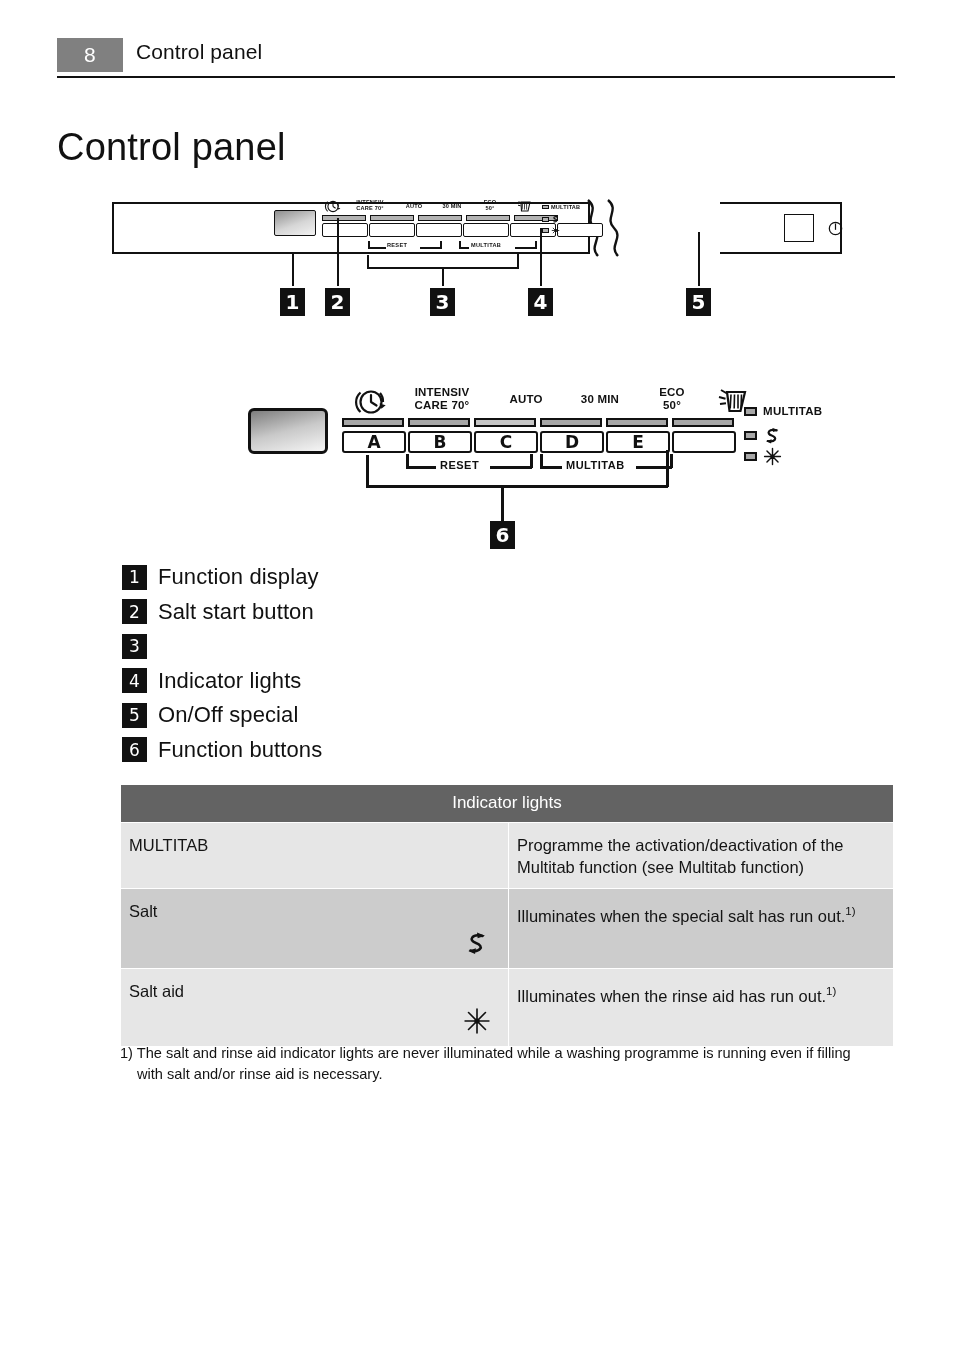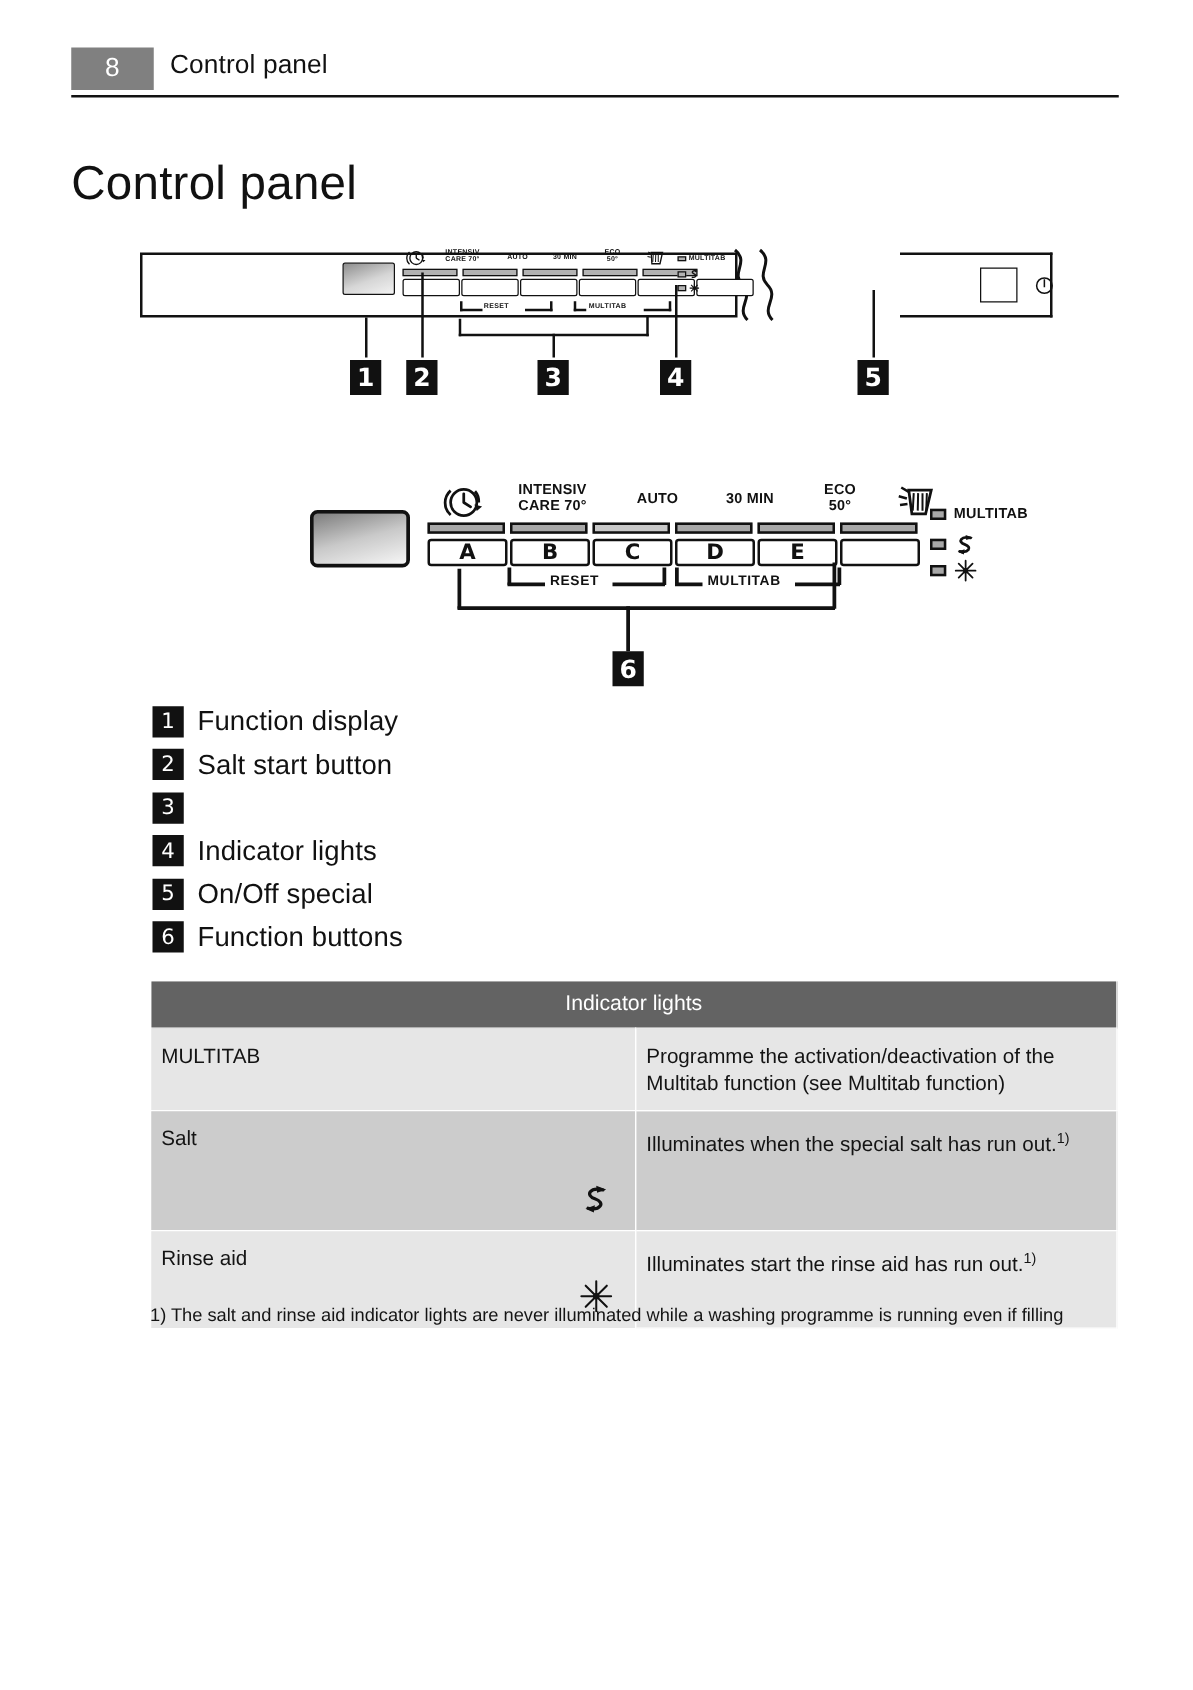--- a/index.html
+++ b/index.html
@@ -543,45 +543,46 @@
     <tr>
       <th colspan="2">Indicator lights</th>
     </tr>
   </thead>
   <tbody>
     <tr class="r-light">
       <td class="c1" style="height:62px;">MULTITAB</td>
       <td>Programme the activation/deactivation of the Multitab function (see Multitab function)</td>
     </tr>
     <tr class="r-dark">
-      <td class="c1" style="height:96px;">
+      <td class="c1" style="height:80px;">
         <span>Salt</span>
         <svg class="row-icon" viewBox="0 0 24 24">
           <path d="M17 5.5 C 7.5 3, 3.5 9.5, 11 12 C 19.5 15, 14.5 21, 6 19" fill="none" stroke="#111" stroke-width="2.4" stroke-linecap="round"></path>
           <path d="M12 2.4 L 19.4 5.2 L 12.6 7.6 Z" fill="#111"></path>
           <path d="M11 16.8 L 4 19.4 L 10.2 22.2 Z" fill="#111"></path>
         </svg>
       </td>
       <td>
         <span>Illuminates when the special salt has run out.</span><span class="sup">1)</span>
       </td>
     </tr>
     <tr class="r-light">
       <td class="c1" style="height:78px;">
-        <span>Rinse aid</span>
+        <span>Salt aid</span>
         <svg class="row-icon" viewBox="0 0 24 24">
           <g stroke="#111" stroke-width="1.5" stroke-linecap="round">
             <path d="M12 1 L12 23 M1 12 L23 12 M4.2 4.2 L19.8 19.8 M19.8 4.2 L4.2 19.8"></path>
           </g>
           <circle cx="12" cy="12" r="2.4" fill="#111"></circle>
         </svg>
       </td>
       <td>
-        <span>Illuminates start the rinse aid has run out.</span><span class="sup">1)</span>
+        <span>Illuminates when the rinse aid has run out.</span><span class="sup">1)</span>
       </td>
     </tr>
   </tbody>
 </table>
 
 <div class="footnote">
   <span>1)</span>
   <span>The salt and rinse aid indicator lights are never illuminated while a washing programme is running even if filling</span>
+  <span class="fn-indent">with salt and/or rinse aid is necessary.</span>
 </div>
 
 </body></html>

